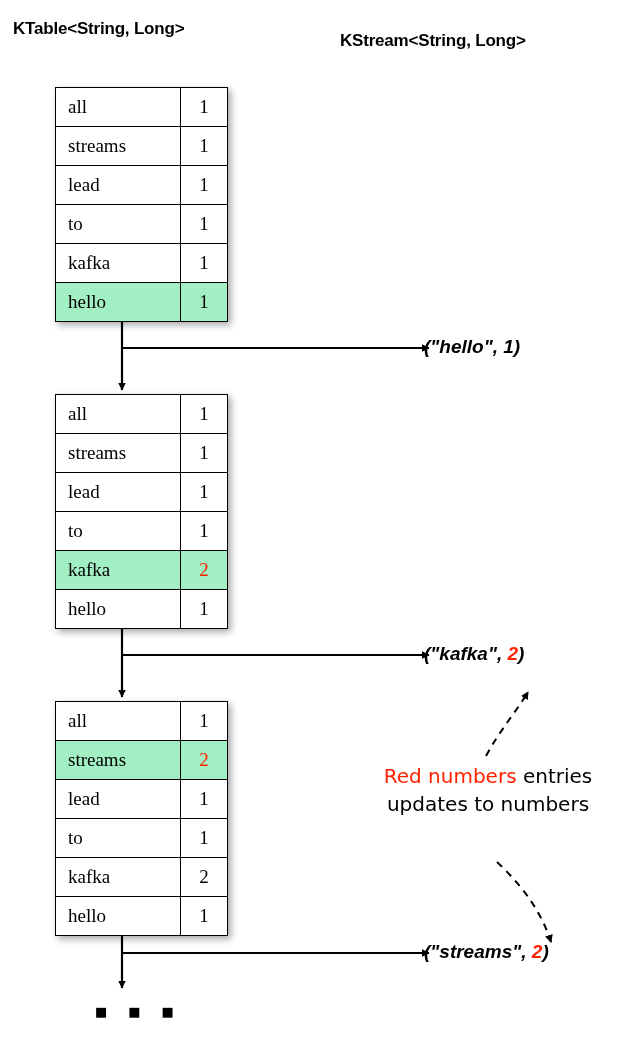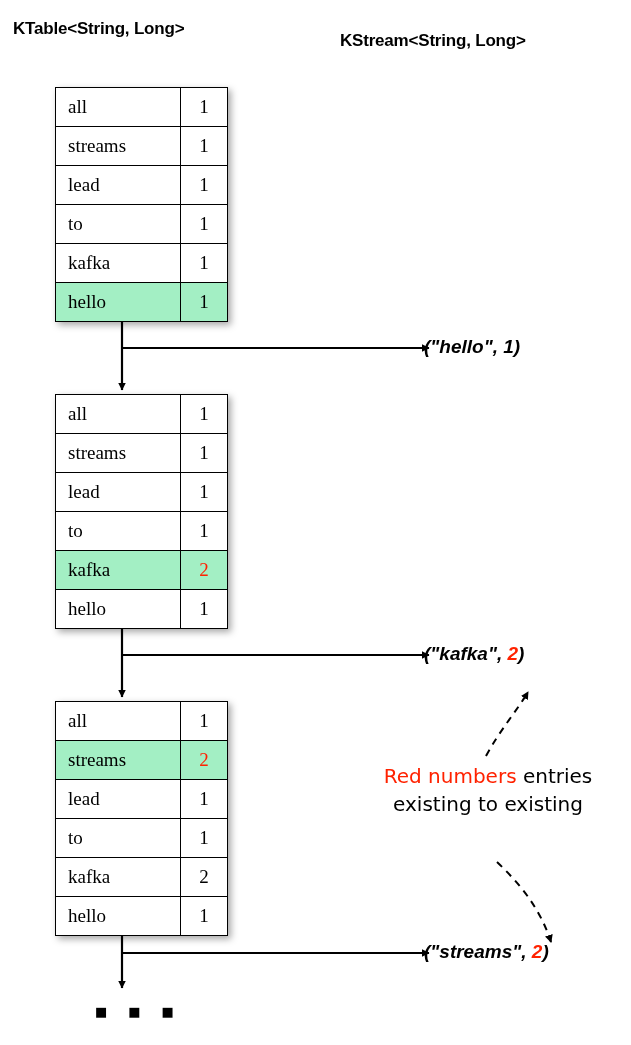--- a/index.html
+++ b/index.html
@@ -249,18 +249,18 @@
         </tr>
       </tbody>
     </table>
 
   <div class="record" id="rec-1"><span>("hello", </span><span>1</span><span>)</span></div>
   <div class="record" id="rec-2"><span>("kafka", </span><span class="num-red">2</span><span>)</span></div>
   <div class="record" id="rec-3"><span>("streams", </span><span class="num-red">2</span><span>)</span></div>
 
   <div id="note">
     <div><span class="hot">Red numbers</span><span> entries</span></div>
-    <div>existing to existing</div>
+    <div>updates to numbers</div>
   </div>
 
   <div id="ellipsis">▪ ▪ ▪</div>
 
 </div>
 
 </body></html>

